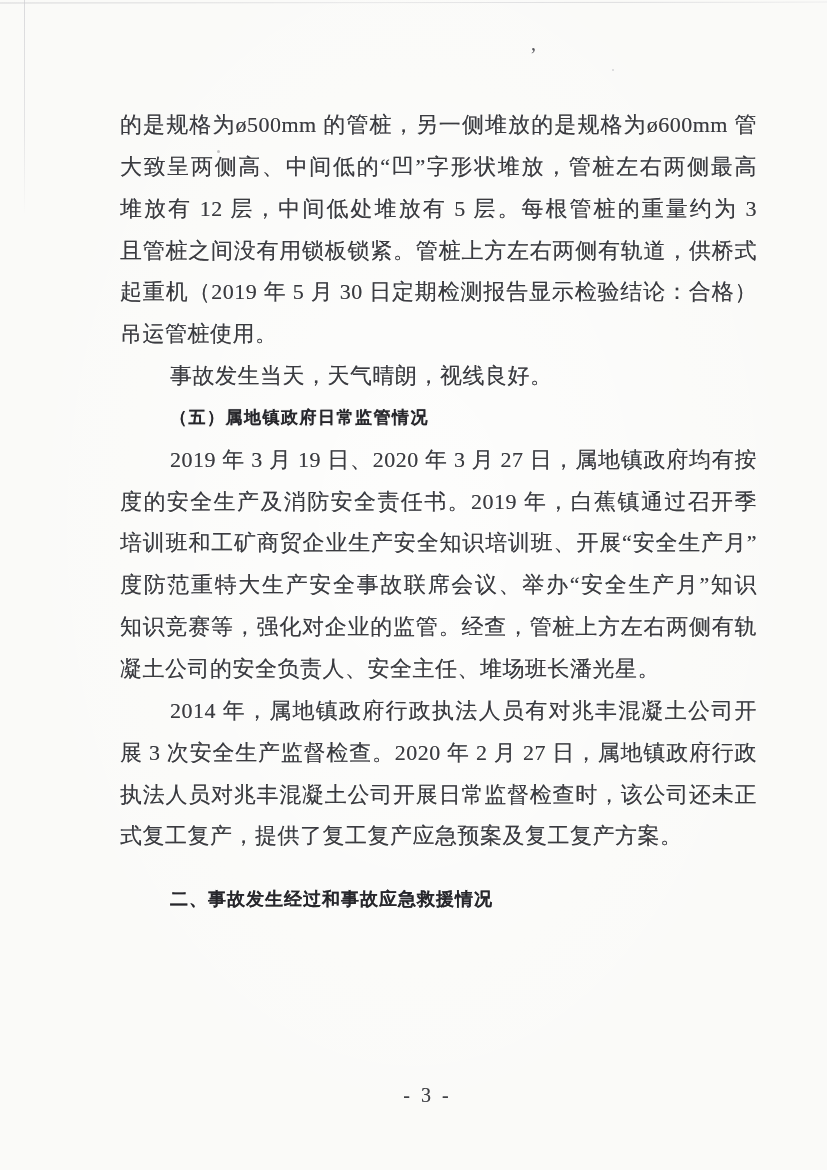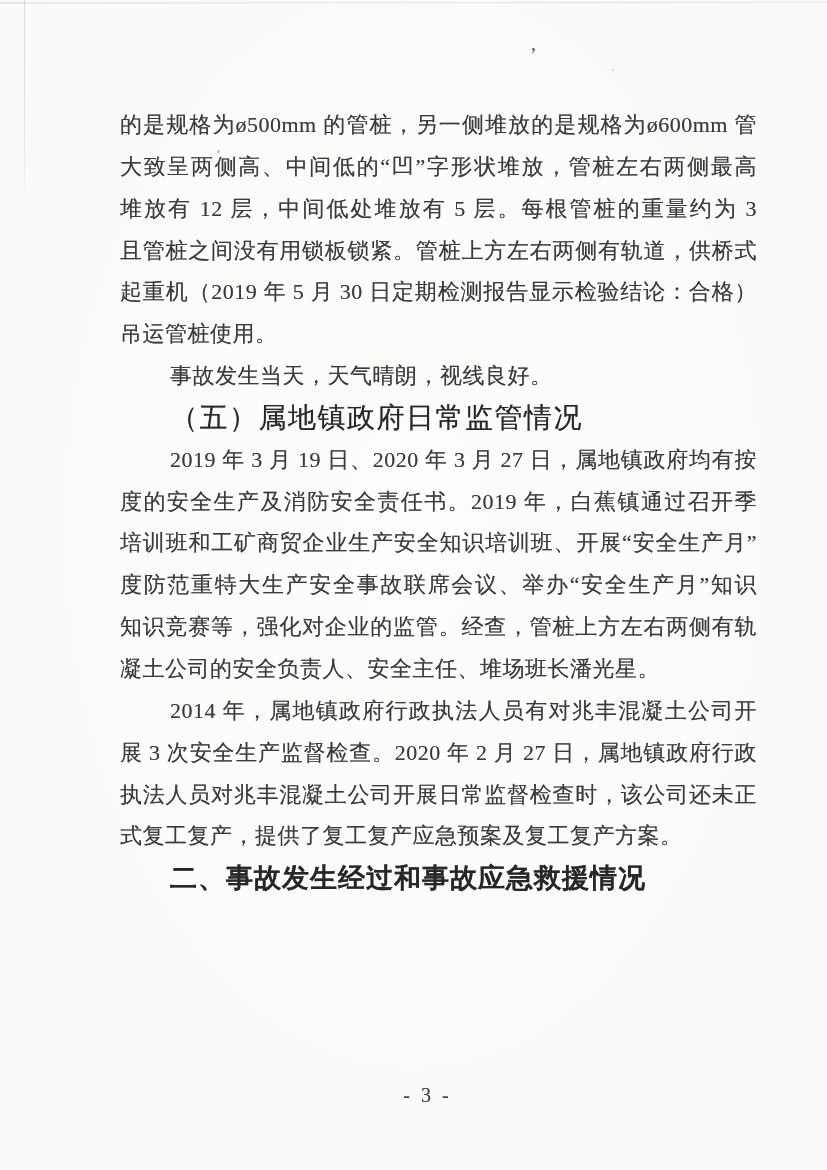--- a/index.html
+++ b/index.html
@@ -20,25 +20,25 @@
     height:41.85px;line-height:41.85px;font-size:22px;
     color:var(--ink,#3a3b40);
     text-align:justify;overflow:hidden;white-space:nowrap;
     text-shadow:0 0 .6px rgba(58,59,64,.55);
     letter-spacing:.5px;
   }
   .line.fill{text-align-last:justify;white-space:normal;}
   .line.indent{text-indent:50px;}
   .heading-section .line{
     font-family:"DejaVu Sans","Liberation Sans",sans-serif;
-    font-weight:700;font-size:27px;color:var(--ink-heavy,#26262b);
-    text-shadow:0 0 .6px rgba(38,38,43,.6);letter-spacing:1px;
+    font-weight:700;font-size:18px;color:var(--ink-heavy,#26262b);
+    text-shadow:0 0 .6px rgba(38,38,43,.6);letter-spacing:1px;margin-top:21px;
   }
   .heading-sub .line{
-    font-weight:400;font-size:28px;color:var(--ink-heavy,#26262b);
+    font-weight:700;font-size:17px;color:var(--ink-heavy,#26262b);
     text-shadow:0 0 .7px rgba(38,38,43,.6);letter-spacing:1.5px;
   }
   .page-number{
     position:absolute;left:0;top:1080px;width:100%;height:30px;line-height:30px;
     text-align:center;font-size:20px;color:#404146;letter-spacing:3px;
     text-indent:28px;text-shadow:0 0 .5px rgba(64,65,70,.5);
   }
   
   .edge-top{
     position:absolute;top:2px;left:0;width:100%;height:1.4px;opacity:.65;

